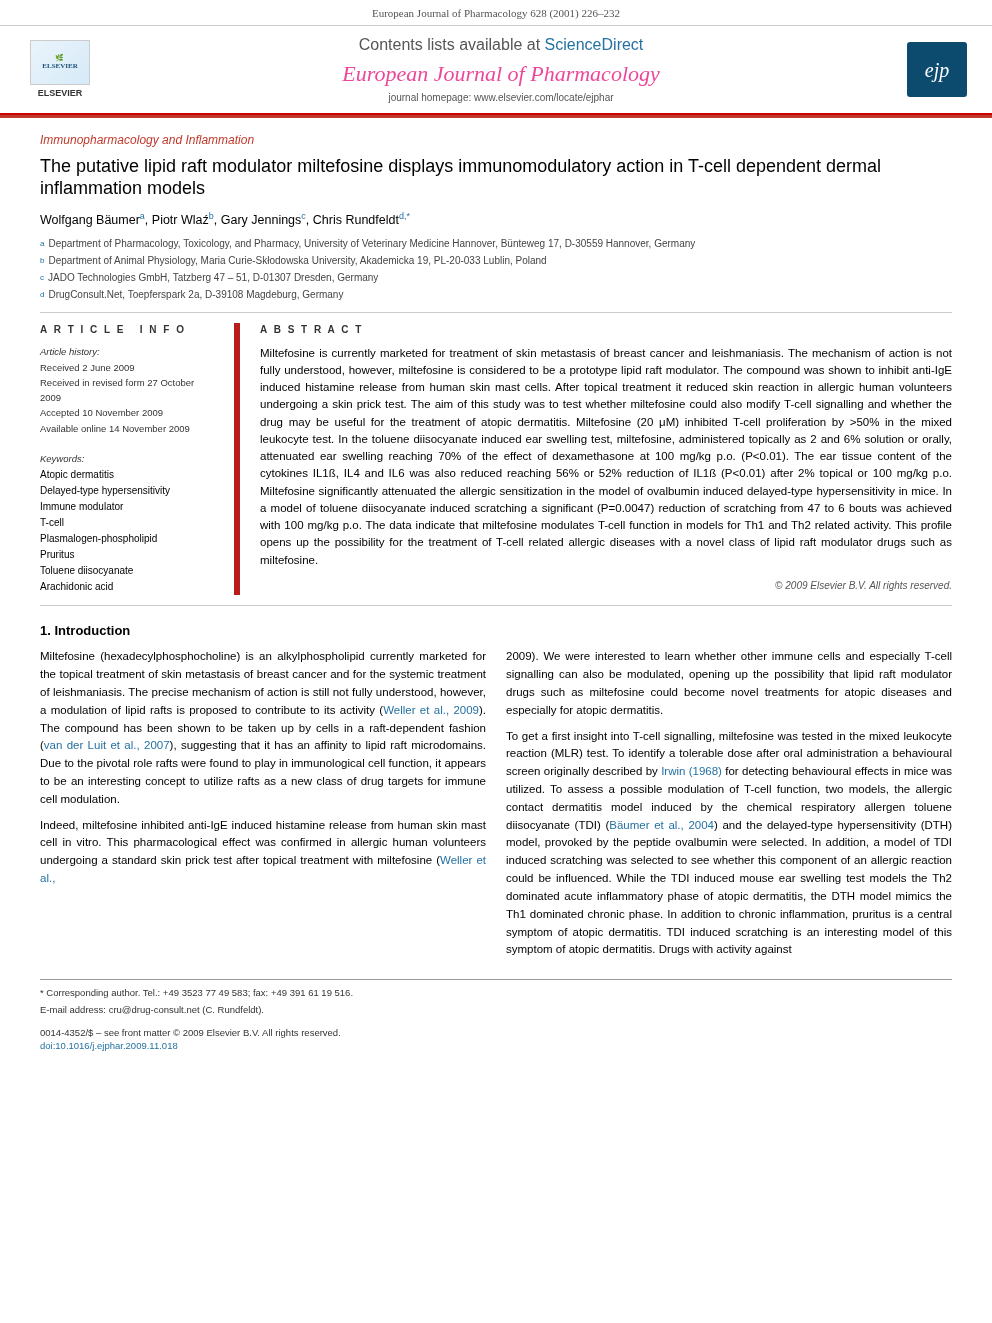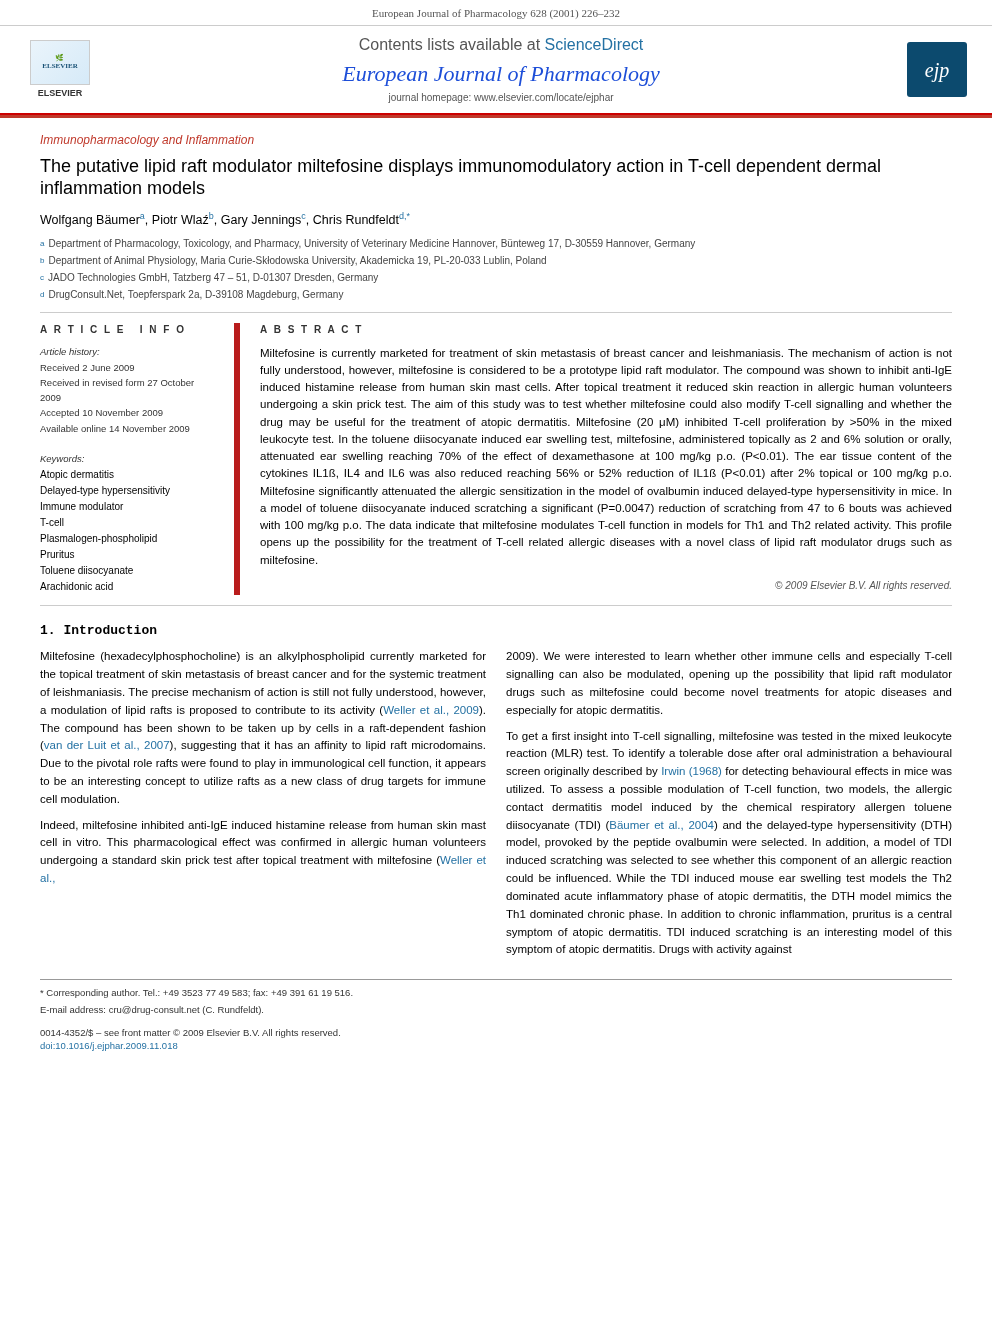--- a/index.html
+++ b/index.html
@@ -69,21 +69,21 @@
       color: #555;
       font-family: Arial, sans-serif;
       margin-bottom: 2px;
     }
     .contents-link {
       color: #2471a3;
       text-decoration: none;
     }
     .journal-main-title {
       font-size: 22px;
-      color: #1d4ed8;
+      color: #ec4899;
       font-family: 'Times New Roman', Times, serif;
       font-style: italic;
       font-weight: normal;
       line-height: 1.2;
       margin: 4px 0;
     }
     .journal-homepage {
       font-size: 10px;
       color: #555;
       font-family: Arial, sans-serif;
@@ -236,21 +236,21 @@
       text-align: right;
       margin-top: 10px;
       font-style: italic;
     }
     
     .intro-section {
       margin-top: 16px;
     }
     .section-number-title {
       font-size: 13px;
-      font-family: Liberation Mono, monospace;
+      font-family: Liberation Sans, sans-serif;
       font-weight: bold;
       color: #000;
     }
     .body-text {
       font-size: 11.5px;
       line-height: 1.55;
       text-align: justify;
       font-family: Arial, sans-serif;
       color: #000;
     }

